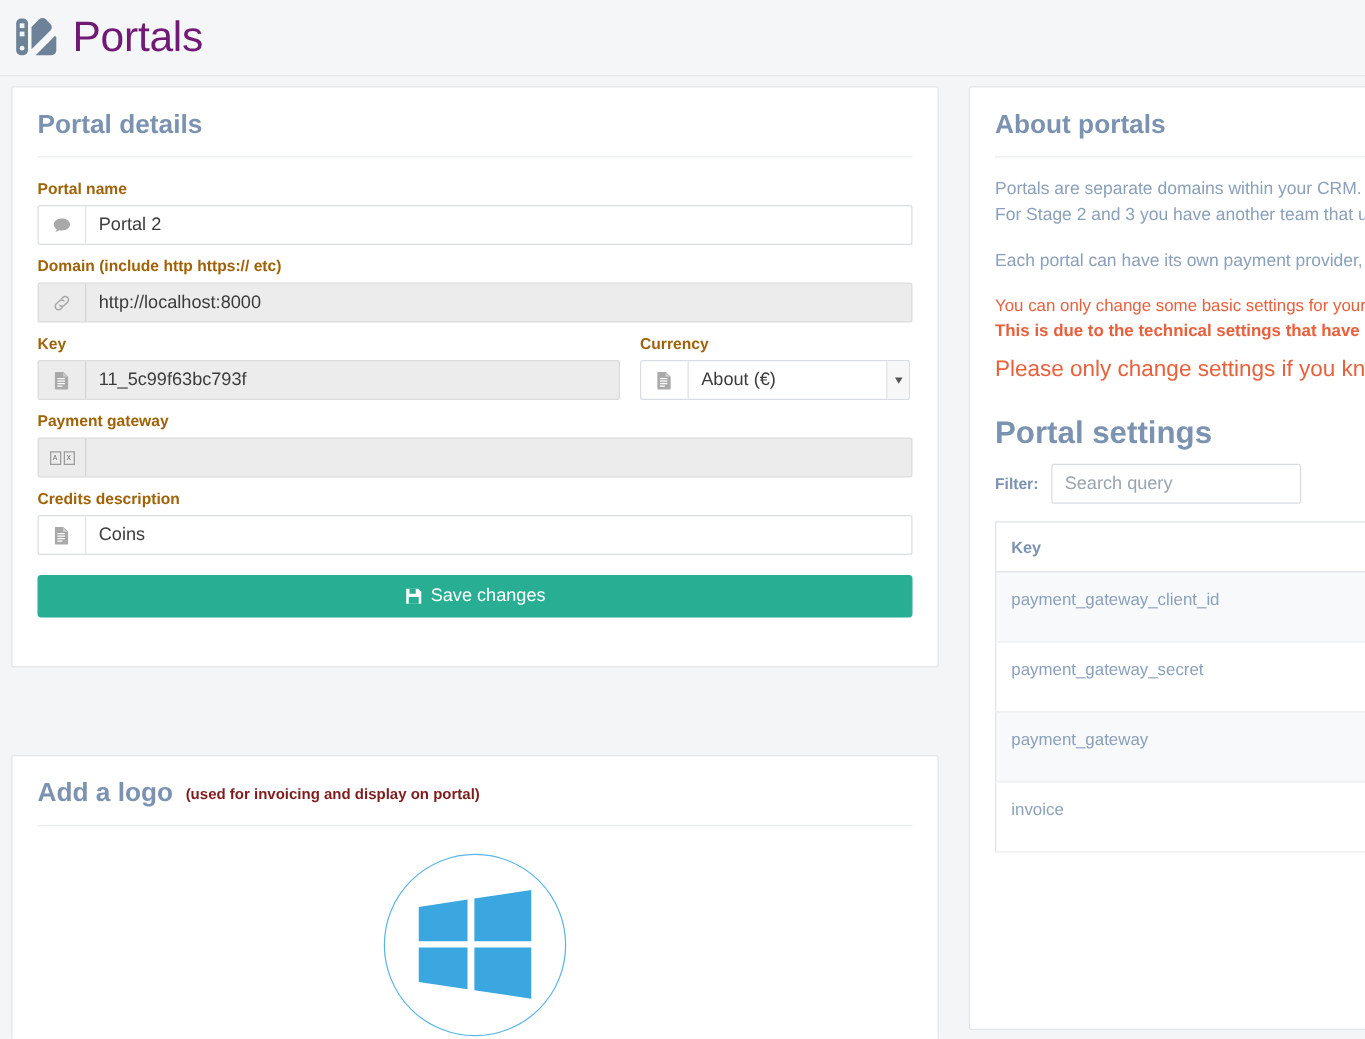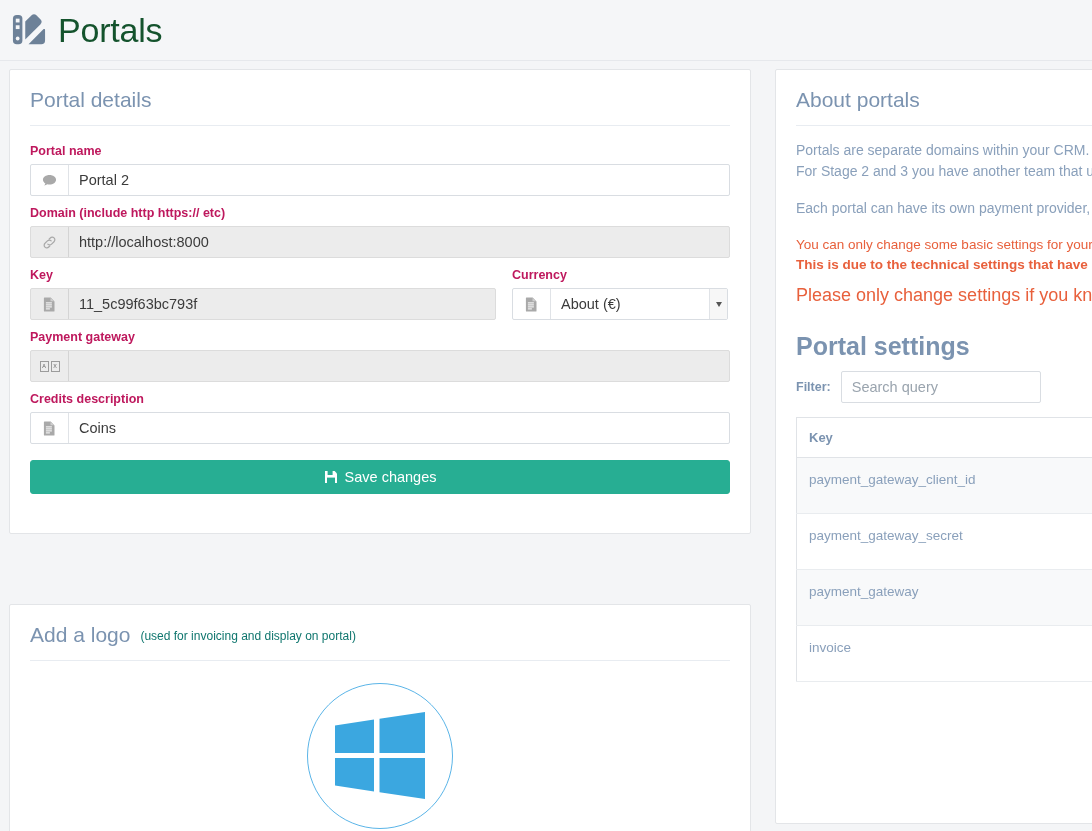--- a/index.html
+++ b/index.html
@@ -25,70 +25,70 @@
   .page-header .hdr-icon {
     width: 34px; height: 34px;
     margin-right: 12px;
     flex: 0 0 auto;
     display: block;
   }
   .page-header h1 {
     margin: 0;
     font-size: 34px;
     font-weight: 400;
-    color: #14532d;
+    color: #701a75;
     letter-spacing: -0.2px;
     line-height: 1;
   }
 
   
   .layout {
     position: relative;
     width: 1092px;
     height: 770px;
   }
 
   .panel {
     background: #ffffff;
     border: 1px solid #e3e5e8;
     border-radius: 2px;
   }
 
   .panel-title {
     font-size: 21px;
-    font-weight: 400;
+    font-weight: 700;
     color: #7b93b0;
     padding: 18px 20px 14px 20px;
     margin: 0;
     line-height: 1.1;
   }
   .panel-title .sub {
     font-size: 12px;
-    color: #0f766e;
+    color: #7f1d1d;
     margin-left: 10px;
     vertical-align: 2px;
   }
   .panel-title-rule {
     height: 1px;
     background: #e8ecf1;
     margin: 0 20px;
   }
 
   
   #portal-details-panel {
     position: absolute;
     left: 9px; top: 8px;
     width: 742px; height: 465px;
   }
   .form-body { padding: 14px 20px 0 20px; }
 
   .field-label {
     font-size: 12.5px;
     font-weight: bold;
-    color: #be185d;
+    color: #a16207;
     margin: 10px 0 5px 0;
     line-height: 1.2;
   }
   .field-label.first { margin-top: 4px; }
 
   .input-group {
     display: flex;
     align-items: stretch;
     border: 1px solid #d9dde2;
     border-radius: 2px;

